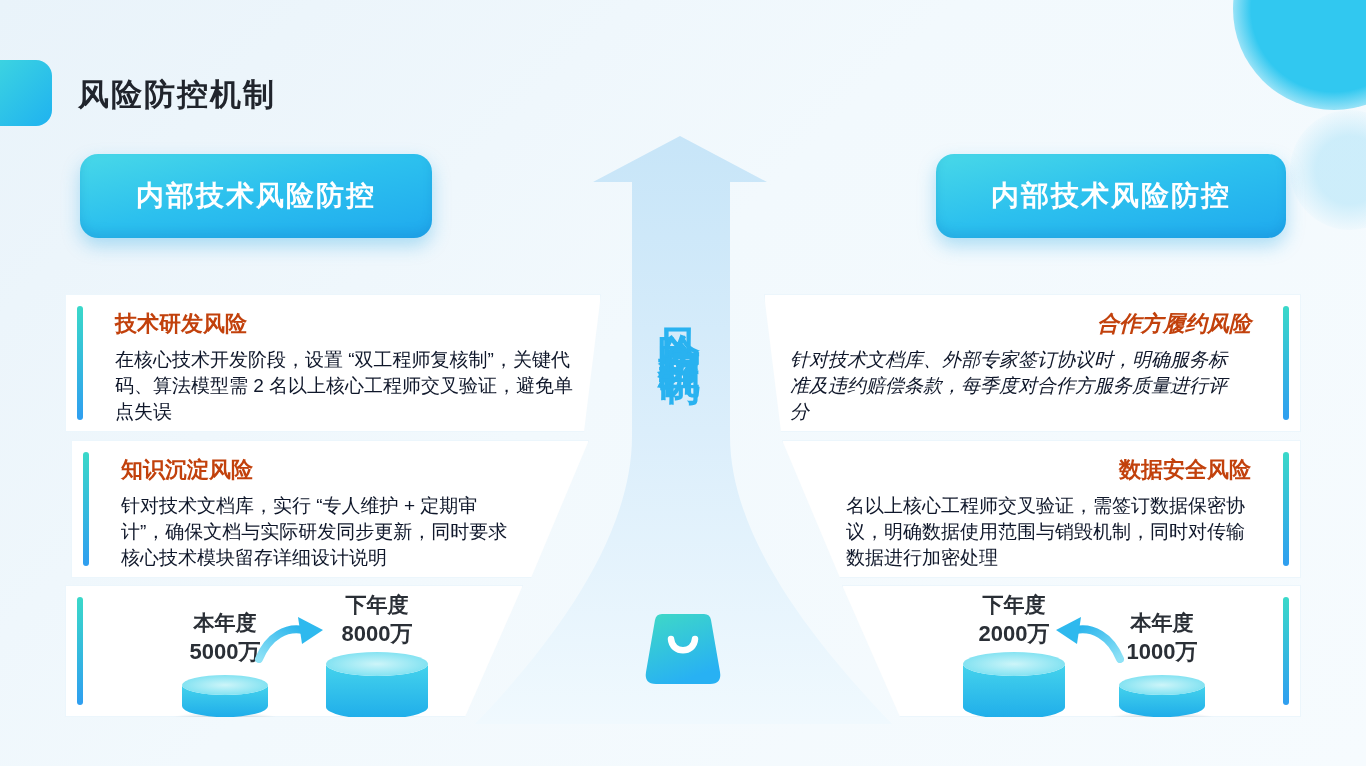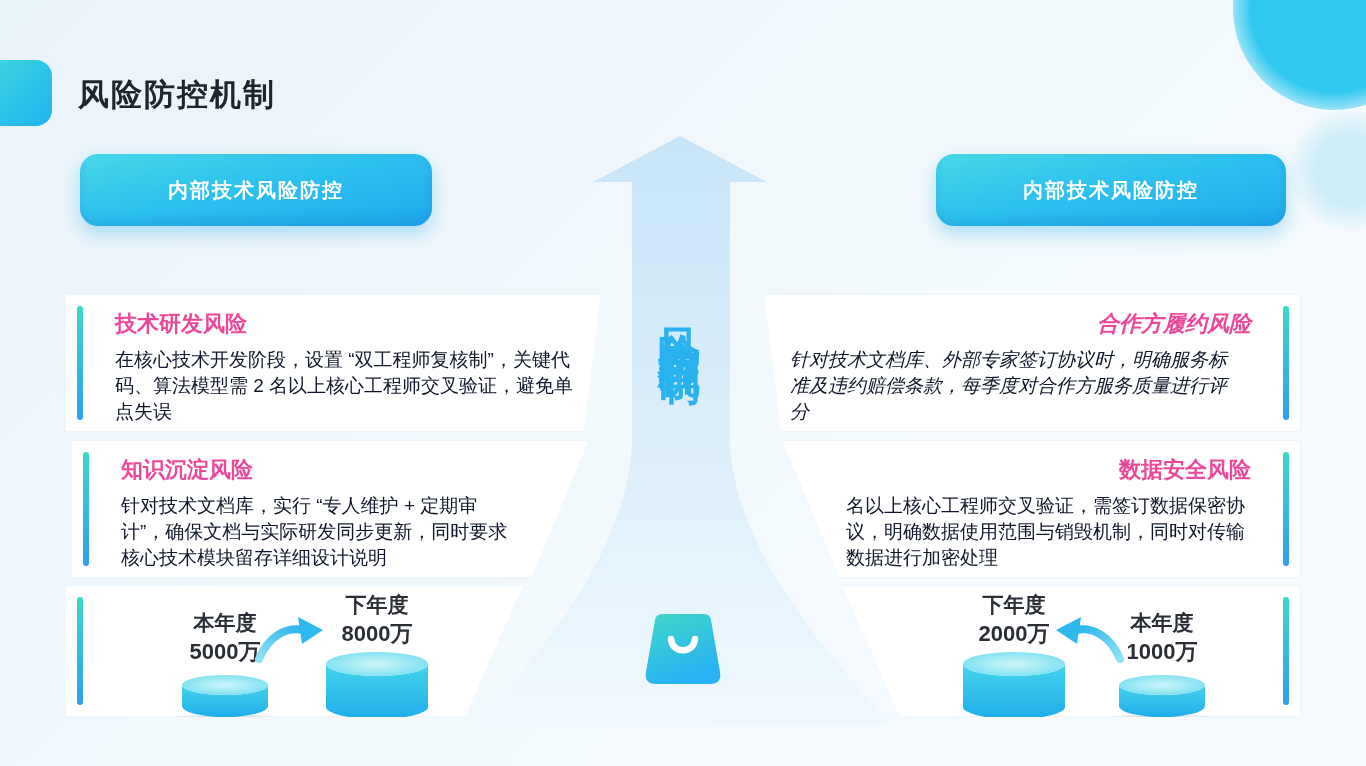--- a/index.html
+++ b/index.html
@@ -29,25 +29,25 @@
     border-radius:16px;
     background:linear-gradient(135deg,#40d8df 0%,#1fb2f0 100%);
   }
   
   .page-title {
     position:absolute; left:78px; top:74px;
     font-size:31px; font-weight:bold; color:#20242c; letter-spacing:2px;
   }
   
   .pill {
-    position:absolute; top:154px; height:72px; border-radius:18px;
+    position:absolute; top:154px; height:84px; border-radius:18px;
     display:flex; align-items:center; justify-content:center;
     background:linear-gradient(168deg,#48d8e8 0%,#2cc0ee 48%,#1fa9ee 100%);
     box-shadow:0 8px 18px rgba(40,170,230,.35), inset 0 -6px 10px rgba(20,120,190,.22);
-    color:#ffffff; font-size:20px; font-weight:bold; letter-spacing:2px;
+    color:#ffffff; font-size:28px; font-weight:bold; letter-spacing:2px;
   }
   .pill-left  { left:80px;  width:352px; }
   .pill-right { left:936px; width:350px; }
   
   .funnel { position:absolute; left:430px; top:136px; }
   .v-text {
     position:absolute; left:658px; top:294px;
     writing-mode:vertical-rl; text-orientation:upright;
     font-size:42px; font-weight:bold; color:#29b2f0;
     letter-spacing:7px; line-height:1;
@@ -58,21 +58,21 @@
     position:absolute; background:#ffffff;
     box-shadow:inset 0 0 0 1px #ecf6fc;
     filter:drop-shadow(0 4px 6px rgba(130,185,220,.35)) drop-shadow(0 0 3px rgba(150,205,235,.45));
   }
   .accent {
     position:absolute; top:12px; bottom:12px; width:6px; border-radius:3px;
     background:linear-gradient(180deg,#3ad8c9 0%,#2f9ef0 100%);
   }
   .accent-l { left:12px; }
   .accent-r { right:12px; }
-  .card-title { font-size:22px; font-weight:bold; color:#ec4899; margin-bottom:8px; }
+  .card-title { font-size:22px; font-weight:bold; color:#c2410c; margin-bottom:8px; }
   .card-body  { font-size:19px; line-height:1.38; color:#0f172a; font-weight:500; }
   .tr { text-align:right; }
   .c-l1 { left:65px;  top:294px; width:536px; height:138px;
           clip-path:polygon(0 0,100% 0,calc(100% - 17px) 100%,0 100%);
           padding:15px 16px 0 50px; }
   .c-l2 { left:71px;  top:440px; width:518px; height:138px;
           clip-path:polygon(0 0,100% 0,calc(100% - 58px) 100%,0 100%);
           padding:15px 16px 0 50px; }
   .c-l3 { left:65px;  top:585px; width:458px; height:132px;
           clip-path:polygon(0 0,100% 0,calc(100% - 58px) 100%,0 100%); }

